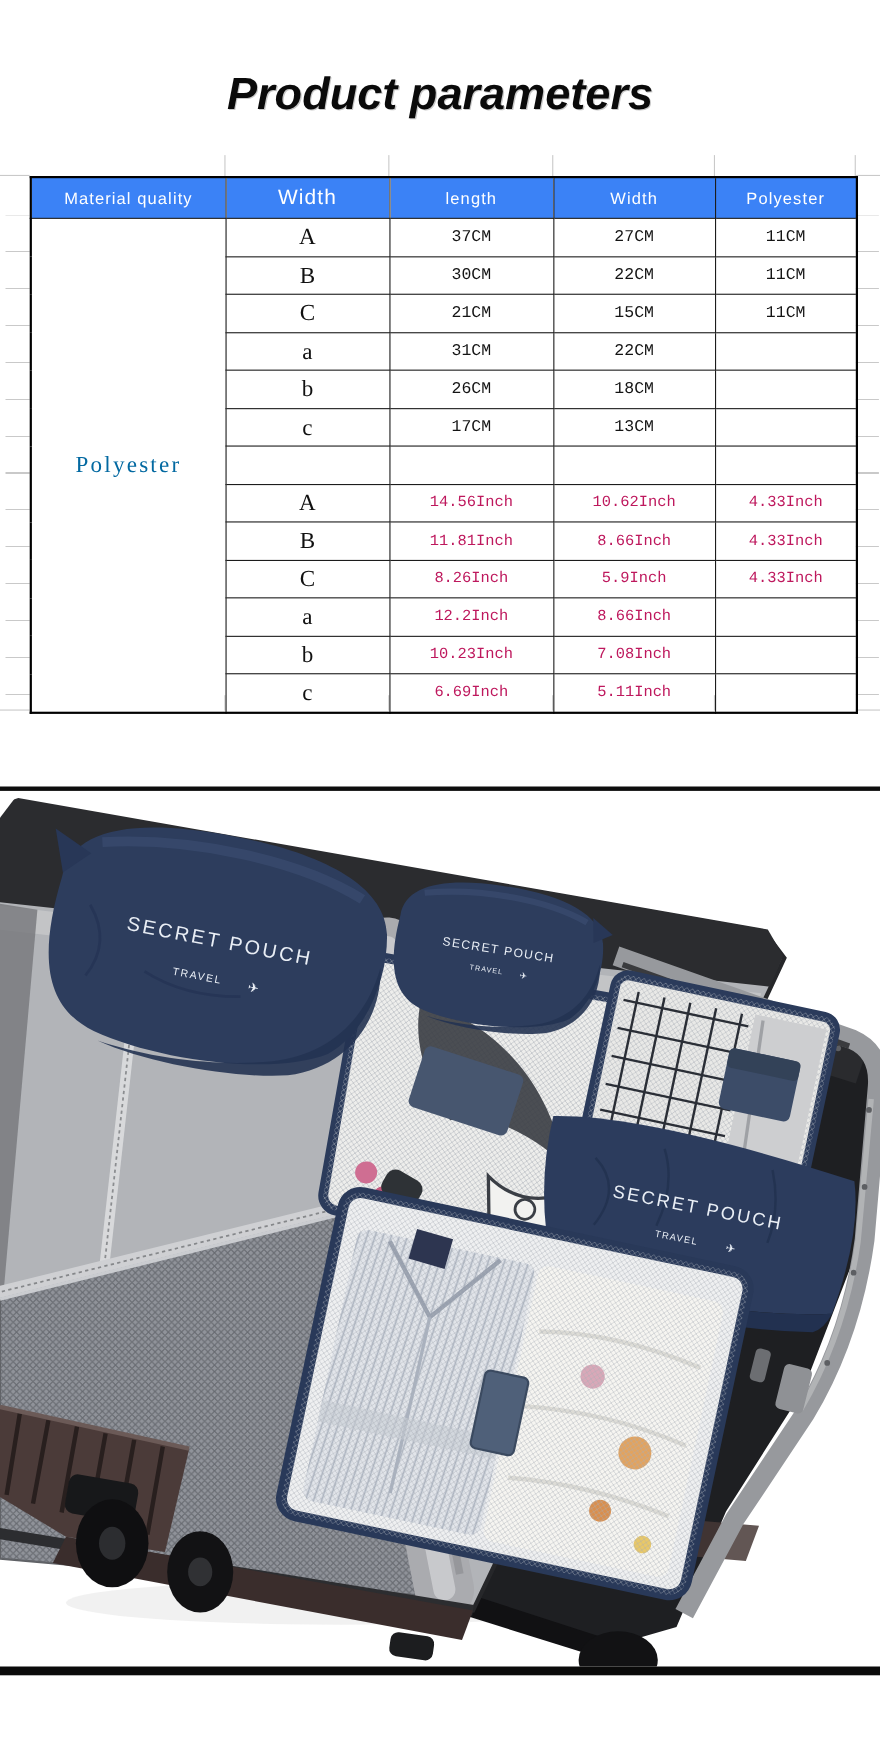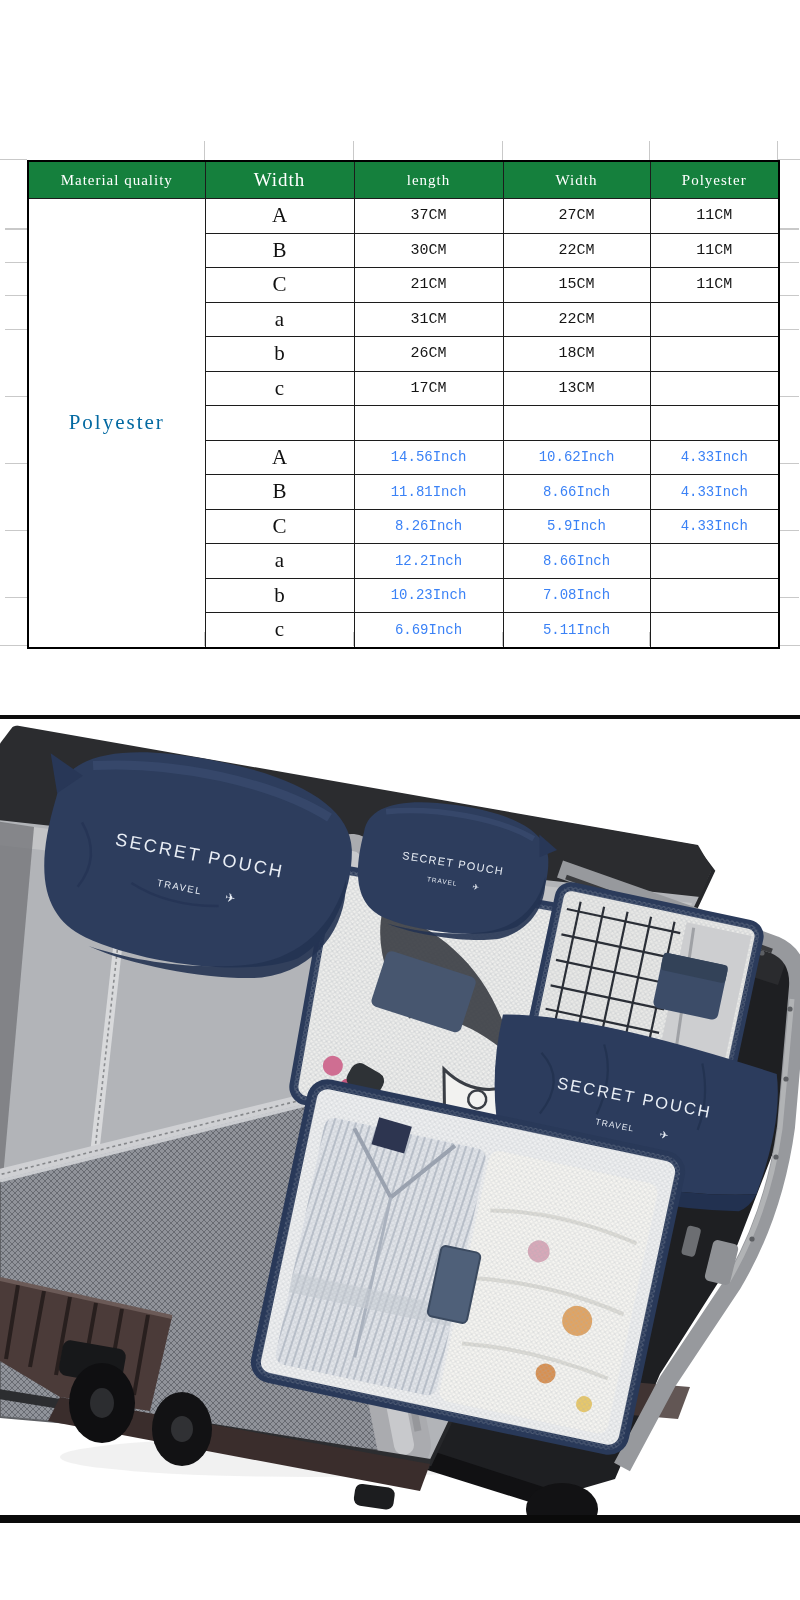--- a/index.html
+++ b/index.html
@@ -10,29 +10,29 @@
   .title{position:absolute;left:0;top:62px;width:800px;text-align:center;
          font-family:"Liberation Sans",sans-serif;font-style:italic;font-weight:bold;
          font-size:41px;letter-spacing:0px;color:#0a0a0a;text-shadow:1px 1px 0 #c9c9c9;}
 
   
   .spec-table{position:absolute;left:27px;top:160px;width:751px;border-collapse:collapse;
               table-layout:fixed;}
   .spec-table th,.spec-table td{border:1px solid #1c1c1c;padding:0;text-align:center;
               vertical-align:middle;overflow:hidden;}
   .spec-table{border:2px solid #000;}
-  .spec-table thead th{background:#15803d;color:#fff;height:36px;
-              font-family:Liberation Serif, serif;font-weight:normal;
+  .spec-table thead th{background:#3b82f6;color:#fff;height:36px;
+              font-family:Liberation Sans, sans-serif;font-weight:normal;
               font-size:15px;letter-spacing:1px;}
   .spec-table thead th.size-h{font-size:19px;}
   .spec-table tbody td{height:33.5px;}
   td.mat{font-family:"Liberation Serif",serif;font-size:21px;letter-spacing:2px;color:#0369a1;}
   td.size{font-family:"Liberation Serif",serif;font-size:21px;color:#111;}
   td.val{font-family:"Liberation Mono",monospace;font-size:15px;color:#141414;}
-  tr.inch td.val{font-size:14px;color:#3b82f6;}
+  tr.inch td.val{font-size:14px;color:#be185d;}
   td.b{font-weight:normal;margin-left:40px;}
 
   
   .stub{position:absolute;background:#c9c9c9;}
   .stub-rows-left{position:absolute;left:5px;top:196px;width:22px;height:436px;
       background:repeating-linear-gradient(to bottom,rgba(0,0,0,0) 0 32.5px,#c9c9c9 32.5px 33.5px);}
   .stub-rows-right{position:absolute;left:778px;top:196px;width:21px;height:436px;
       background:repeating-linear-gradient(to bottom,rgba(0,0,0,0) 0 32.5px,#c9c9c9 32.5px 33.5px);}
 
   
@@ -48,20 +48,21 @@
   .pl3{font-size:16.5px;letter-spacing:2.2px;}
   .pt3{font-size:8.5px;letter-spacing:1.2px;}
   .pp{font-family:"DejaVu Sans",sans-serif;fill:#e9eef5;text-anchor:middle;}
   .pp1{font-size:12px;} .pp2{font-size:8px;} .pp3{font-size:10.5px;}
 </style>
 </head>
 <body>
 
 <div class="page">
 
+  <div class="title">Product parameters</div>
 
   <div>
     <div class="stub-rows-left"></div>
     <div class="stub-rows-right"></div>
     <div class="stub" style="left:204px;top:141px;width:1px;height:19px;"></div>
     <div class="stub" style="left:353px;top:141px;width:1px;height:19px;"></div>
     <div class="stub" style="left:502px;top:141px;width:1px;height:19px;"></div>
     <div class="stub" style="left:649px;top:141px;width:1px;height:19px;"></div>
     <div class="stub" style="left:777px;top:141px;width:1px;height:19px;"></div>
     <div class="stub" style="left:0;top:159px;width:27px;height:1px;"></div>

